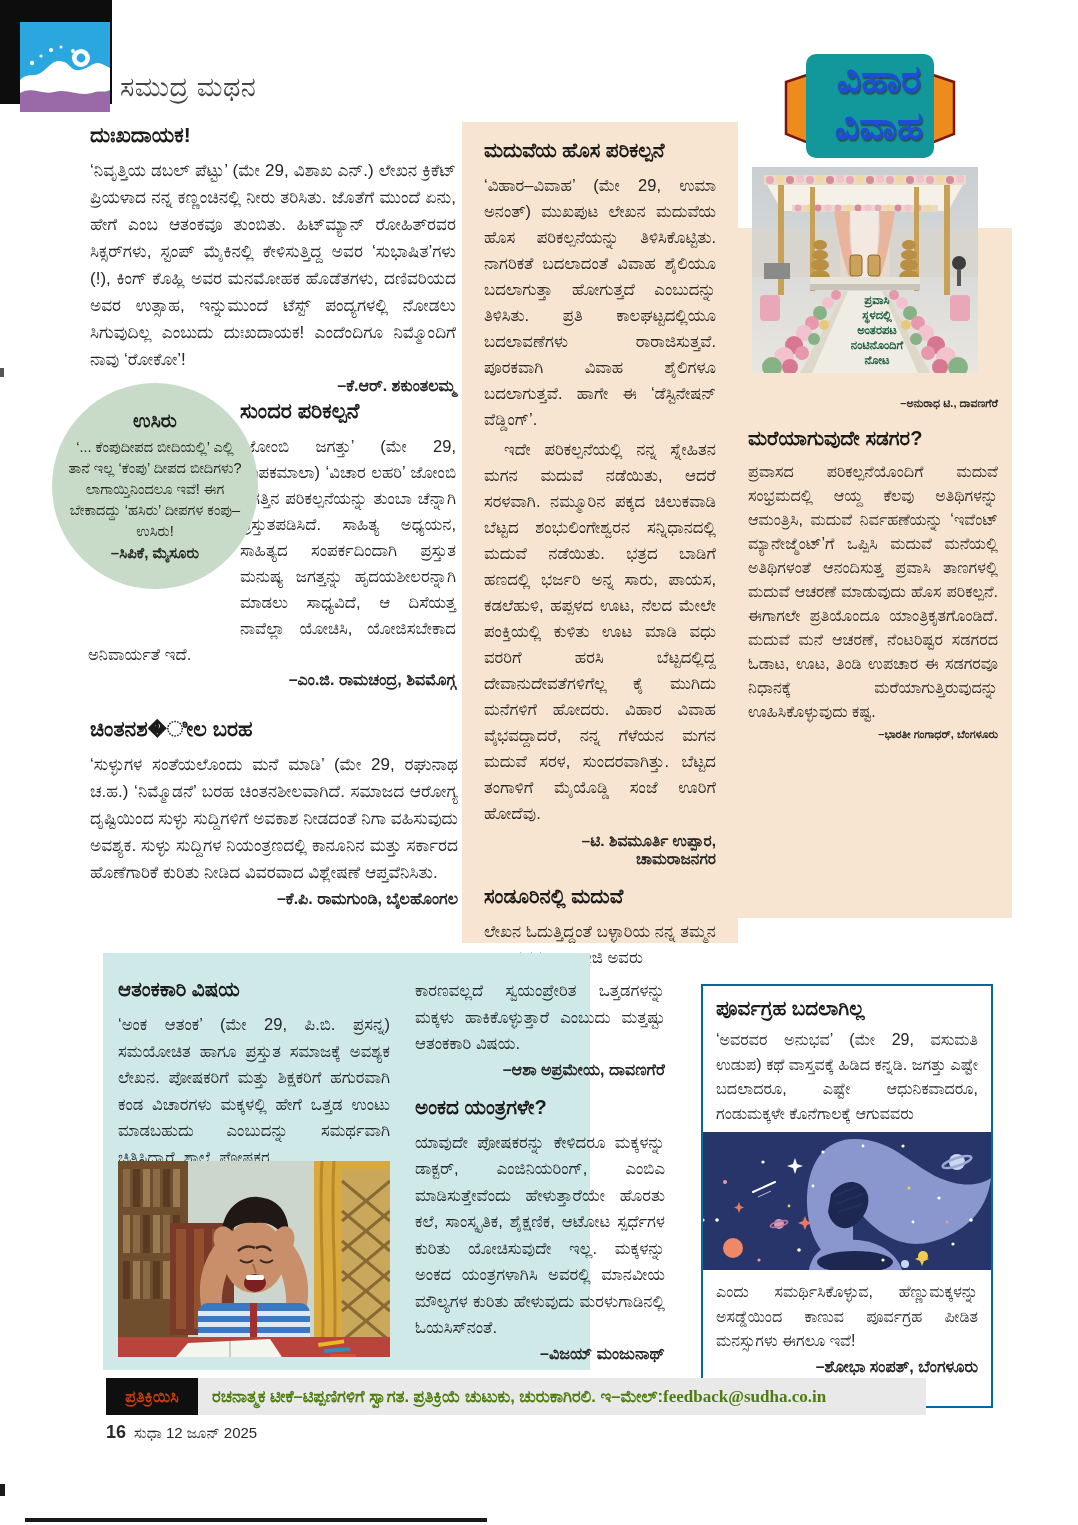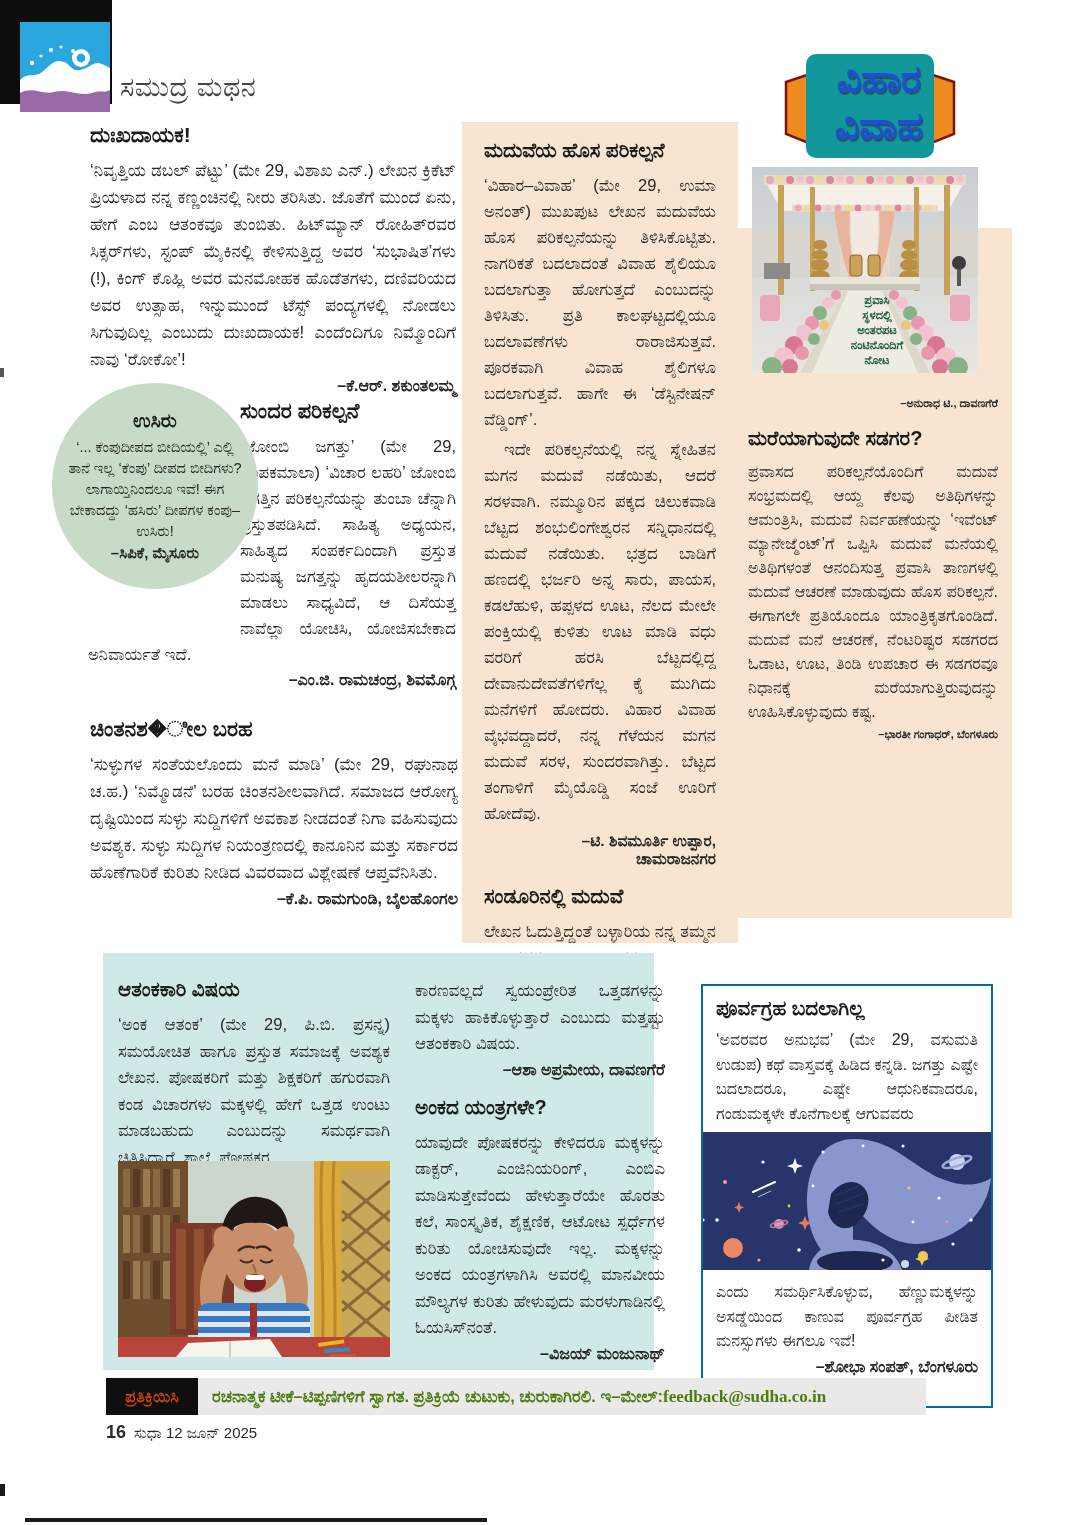--- a/index.html
+++ b/index.html
@@ -43,21 +43,21 @@
   .badge{left:782px;top:50px;width:176px;height:118px;z-index:4;}
   .badge svg{position:absolute;left:0;top:0;}
   .badge-text{position:absolute;left:24px;top:6px;width:146px;text-align:center;
               color:#1d4ed8;font-weight:bold;font-size:38px;line-height:47px;
               text-shadow:1px 2px 1px rgba(60,20,0,.5);}
   
   .wphoto{left:752px;top:167px;width:226px;height:206px;z-index:3;overflow:hidden;}
   .wcap{position:absolute;left:70px;top:126px;width:110px;text-align:center;
         color:#1d5c40;font-weight:bold;font-size:11.5px;line-height:15px;}
   
-  .tealbox{left:103px;top:953px;width:551px;height:417px;}
+  .tealbox{left:103px;top:953px;width:487px;height:417px;}
   .tb-col1{position:absolute;left:15px;top:24px;width:272px;}
   .tb-col2{position:absolute;left:312px;top:24px;width:250px;}
   .tealbox .bd{font-size:16.5px;line-height:26.5px;}
   .tealbox .h1{font-size:20px;}
   .tb-col2 .h1{margin-top:16px;}
   .boyphoto{position:absolute;left:15px;top:208px;width:272px;height:196px;overflow:hidden;}
   
   .whitebox{left:701px;top:984px;width:292px;height:424px;background:#ffffff;
             border:2px solid #0369a1;box-sizing:border-box;}
   .wb-pad{padding:10px 13px 0 13px;}

